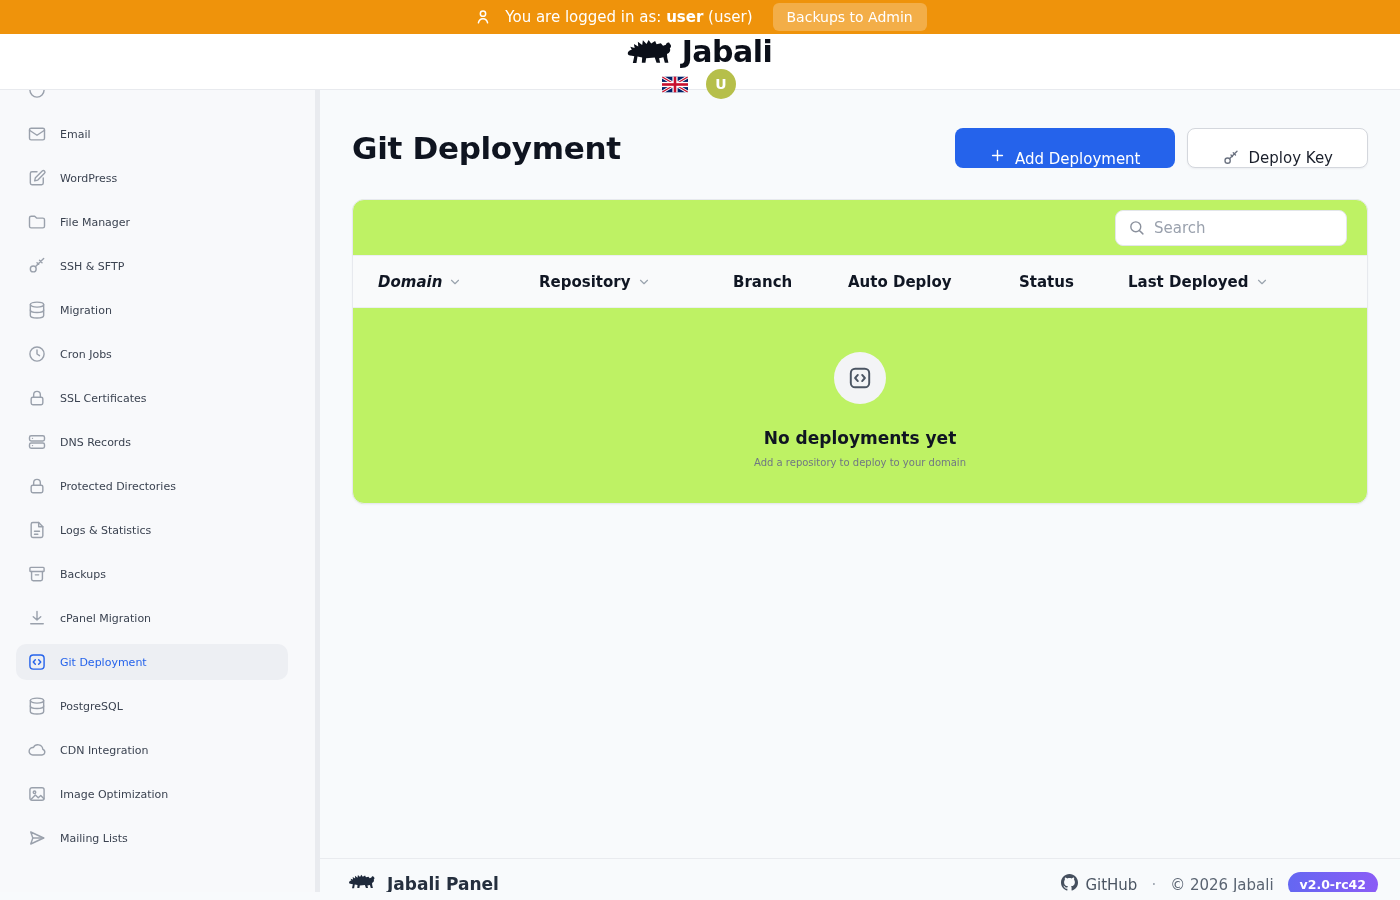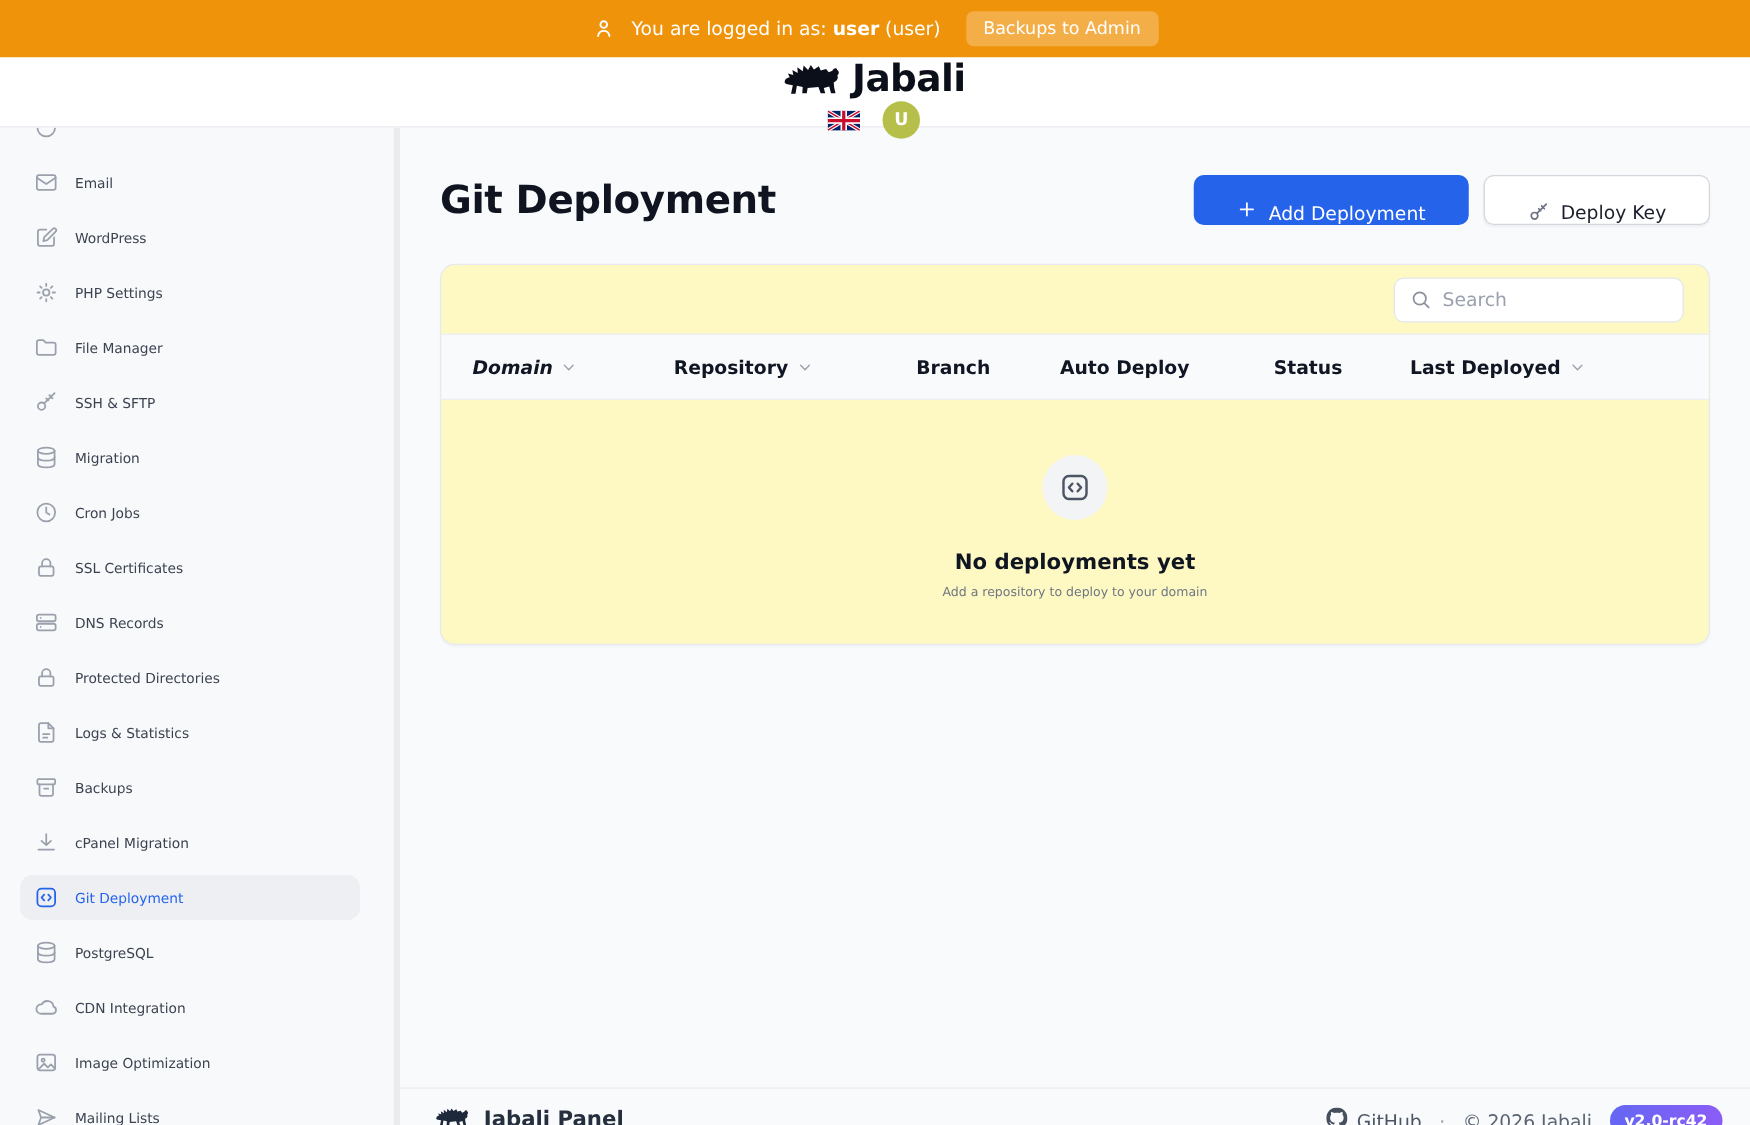--- a/index.html
+++ b/index.html
@@ -1,20 +1,20 @@
 <!DOCTYPE html>
 <html><head>
 <meta charset="utf-8">
 <style>
   * { margin:0; padding:0; box-sizing:border-box; }
   html,body { width:1400px; height:900px; overflow:hidden; }
   body { font-family:"DejaVu Sans","Liberation Sans",sans-serif; background:#f8fafc; color:#111827; }
 
   
-  .banner { height:46px; background:#ef930b; display:flex; align-items:center; justify-content:center; gap:12px; color:#fff; font-size:15px; }
+  .banner { height:34px; background:#ef930b; display:flex; align-items:center; justify-content:center; gap:12px; color:#fff; font-size:15px; }
   .banner .icon { display:flex; }
   .banner b { font-weight:700; }
   .return-btn { background:rgba(255,255,255,.25); color:#fff; border:none; border-radius:6px; padding:6px 14px; font-size:14px; font-family:inherit; cursor:pointer; margin-left:8px; }
 
   
   .header { height:56px; background:#fff; border-bottom:1px solid #e8eaee; display:flex; align-items:center; justify-content:space-between; padding:0 26px 0 24px; position:relative; z-index:5;flex-direction:column; }
   .brand { display:flex; align-items:center; gap:10px; }
   .brand svg { display:block; }
   .brand-name { font-size:30px; font-weight:800; color:#0b0f19; letter-spacing:-0.5px; }
   .header-right { display:flex; align-items:center; gap:18px; }
@@ -35,21 +35,21 @@
   
   .main { flex:1; position:relative; padding:0 32px; overflow:hidden; }
   .title-row { margin-top:34px; display:flex; align-items:center; justify-content:space-between; height:48px; }
   .page-title { font-size:31px; font-weight:800; color:#0f1420; letter-spacing:-0.3px; }
   .actions { display:flex; gap:12px; }
   .btn { height:40px; display:flex; align-items:flex-end; gap:9px; border-radius:8px; font-size:15px; font-family:inherit; cursor:pointer; padding:0 34px; }
   .btn-primary { background:#2563eb; color:#fff; border:none; }
   .btn-secondary { background:#fff; color:#1a1f2b; border:1px solid #d4d7dd; box-shadow:0 1px 2px rgba(16,24,40,.05); }
   .btn-secondary .kicon { color:#6b7280; display:flex; }
 
-  .card { margin-top:27px; background:#fef9c3; border:1px solid #e7e9ee; border-radius:12px; box-shadow:0 1px 2px rgba(16,24,40,.04); overflow:hidden; }
+  .card { margin-top:27px; background:#bef264; border:1px solid #e7e9ee; border-radius:12px; box-shadow:0 1px 2px rgba(16,24,40,.04); overflow:hidden; }
   .card-toolbar { height:55px; display:flex; align-items:center; justify-content:flex-end; padding:0 20px; }
   .search-box { width:232px; height:36px; border:1px solid #e3e6ea; border-radius:8px; display:flex; align-items:center; gap:9px; padding:0 12px; background:#fff; }
   .search-box .micon { color:#8a909c; display:flex; }
   .search-box input { border:none; outline:none; flex:1; font-size:15px; font-family:inherit; color:#374151; min-width:0; background:transparent; }
   .search-box input::placeholder { color:#9aa1ad; }
 
   .thead { display:flex; align-items:center; height:53px; background:#f9fafb; border-top:1px solid #eceef2; border-bottom:1px solid #eceef2; padding-left:25px; }
   .th { display:flex; align-items:center; gap:6px; font-size:15px; font-weight:700; color:#101623; }
   .th:nth-child(1){ width:161px;font-style:italic; } .th:nth-child(2){ width:194px; } .th:nth-child(3){ width:115px; }
   .th:nth-child(4){ width:171px; } .th:nth-child(5){ width:109px; } .th:nth-child(6){ flex:1; }
@@ -138,29 +138,20 @@
             <svg fill="none" stroke="currentColor" stroke-width="1.7" stroke-linecap="round" stroke-linejoin="round" width="20" height="20" viewBox="0 0 24 24">
               <path d="M12 4.5H6a2 2 0 0 0-2 2V18a2 2 0 0 0 2 2h11.5a2 2 0 0 0 2-2v-6"></path>
               <path d="M18.3 3.7a1.9 1.9 0 0 1 2.7 2.7L13 14.5l-3.8.9.9-3.8z"></path>
             </svg>
           </span>
           <span class="slabel">WordPress</span>
         </div>
         <div class="side-item">
           <span class="sicon">
             <svg fill="none" stroke="currentColor" stroke-width="1.7" stroke-linecap="round" stroke-linejoin="round" width="20" height="20" viewBox="0 0 24 24">
-              <circle cx="12" cy="12" r="3.1"></circle>
-              <path d="M12 3.6v2.1M12 18.3v2.1M3.6 12h2.1M18.3 12h2.1M6.1 6.1l1.5 1.5M16.4 16.4l1.5 1.5M17.9 6.1l-1.5 1.5M7.6 16.4l-1.5 1.5"></path>
-            </svg>
-          </span>
-          <span class="slabel">PHP Settings</span>
-        </div>
-        <div class="side-item">
-          <span class="sicon">
-            <svg fill="none" stroke="currentColor" stroke-width="1.7" stroke-linecap="round" stroke-linejoin="round" width="20" height="20" viewBox="0 0 24 24">
               <path d="M3 7a2 2 0 0 1 2-2h4.2L11.5 7.3H19a2 2 0 0 1 2 2V17a2 2 0 0 1-2 2H5a2 2 0 0 1-2-2z"></path>
             </svg>
           </span>
           <span class="slabel">File Manager</span>
         </div>
         <div class="side-item">
           <span class="sicon">
             <svg fill="none" stroke="currentColor" stroke-width="1.7" stroke-linecap="round" stroke-linejoin="round" width="20" height="20" viewBox="0 0 24 24">
               <circle cx="7.5" cy="15.5" r="3.5"></circle>
               <path d="M10.3 12.7L20 3M15 5l3 3M12 8l2 2"></path>

